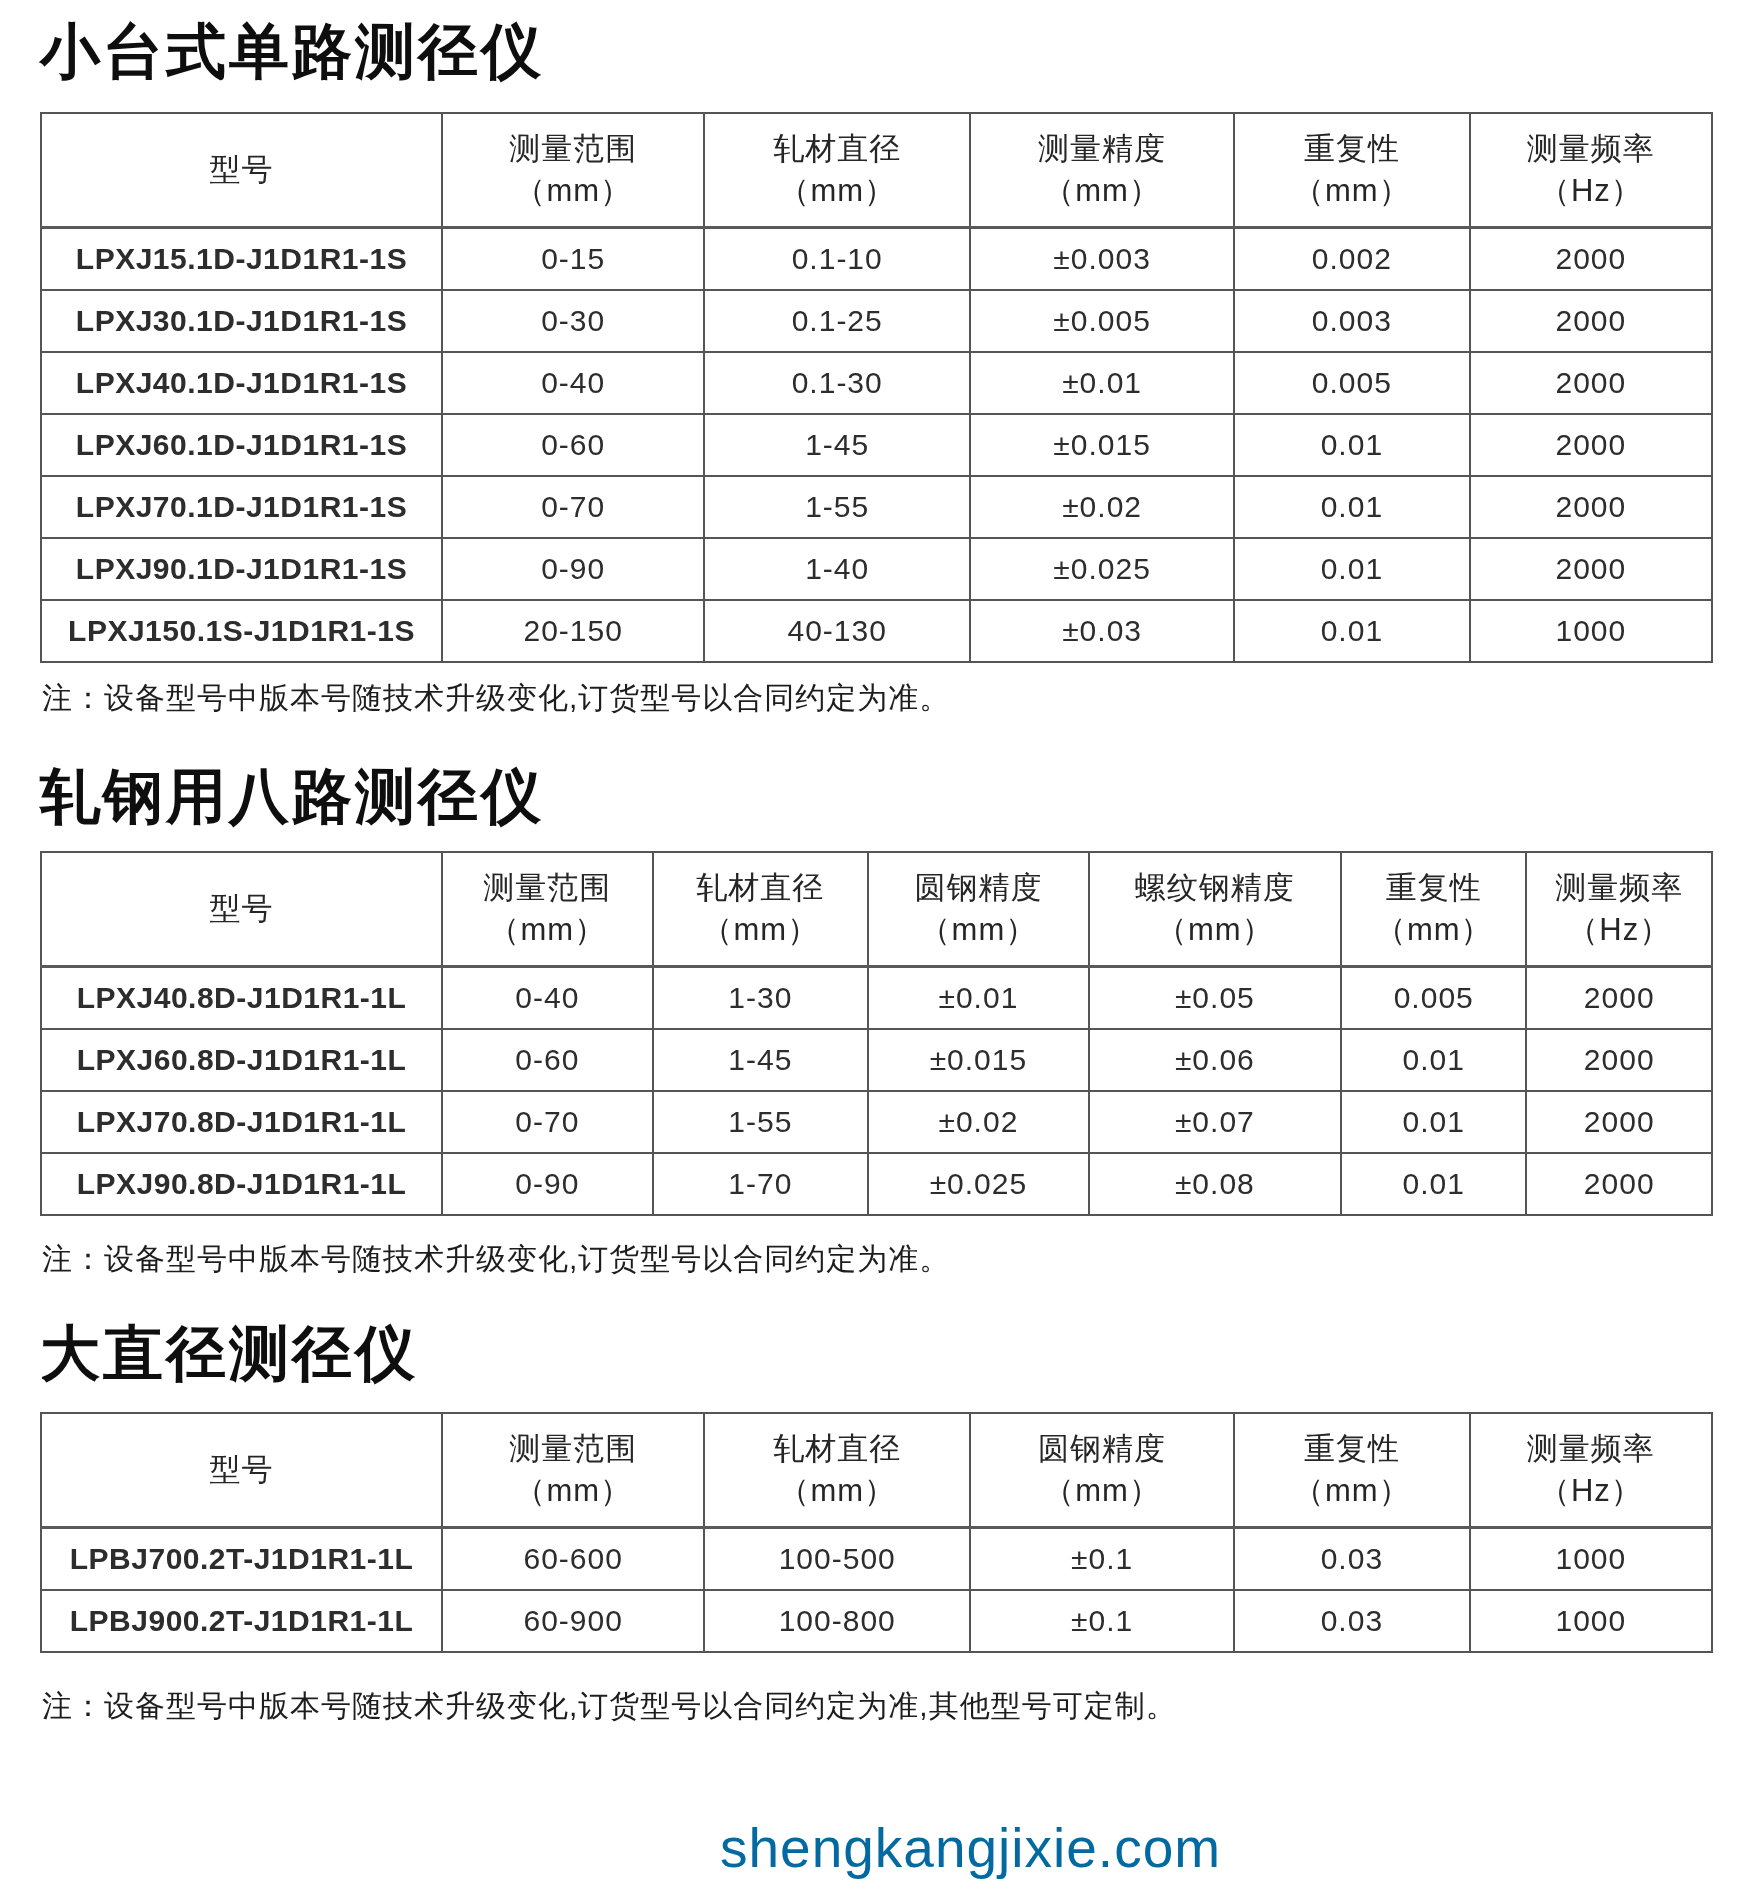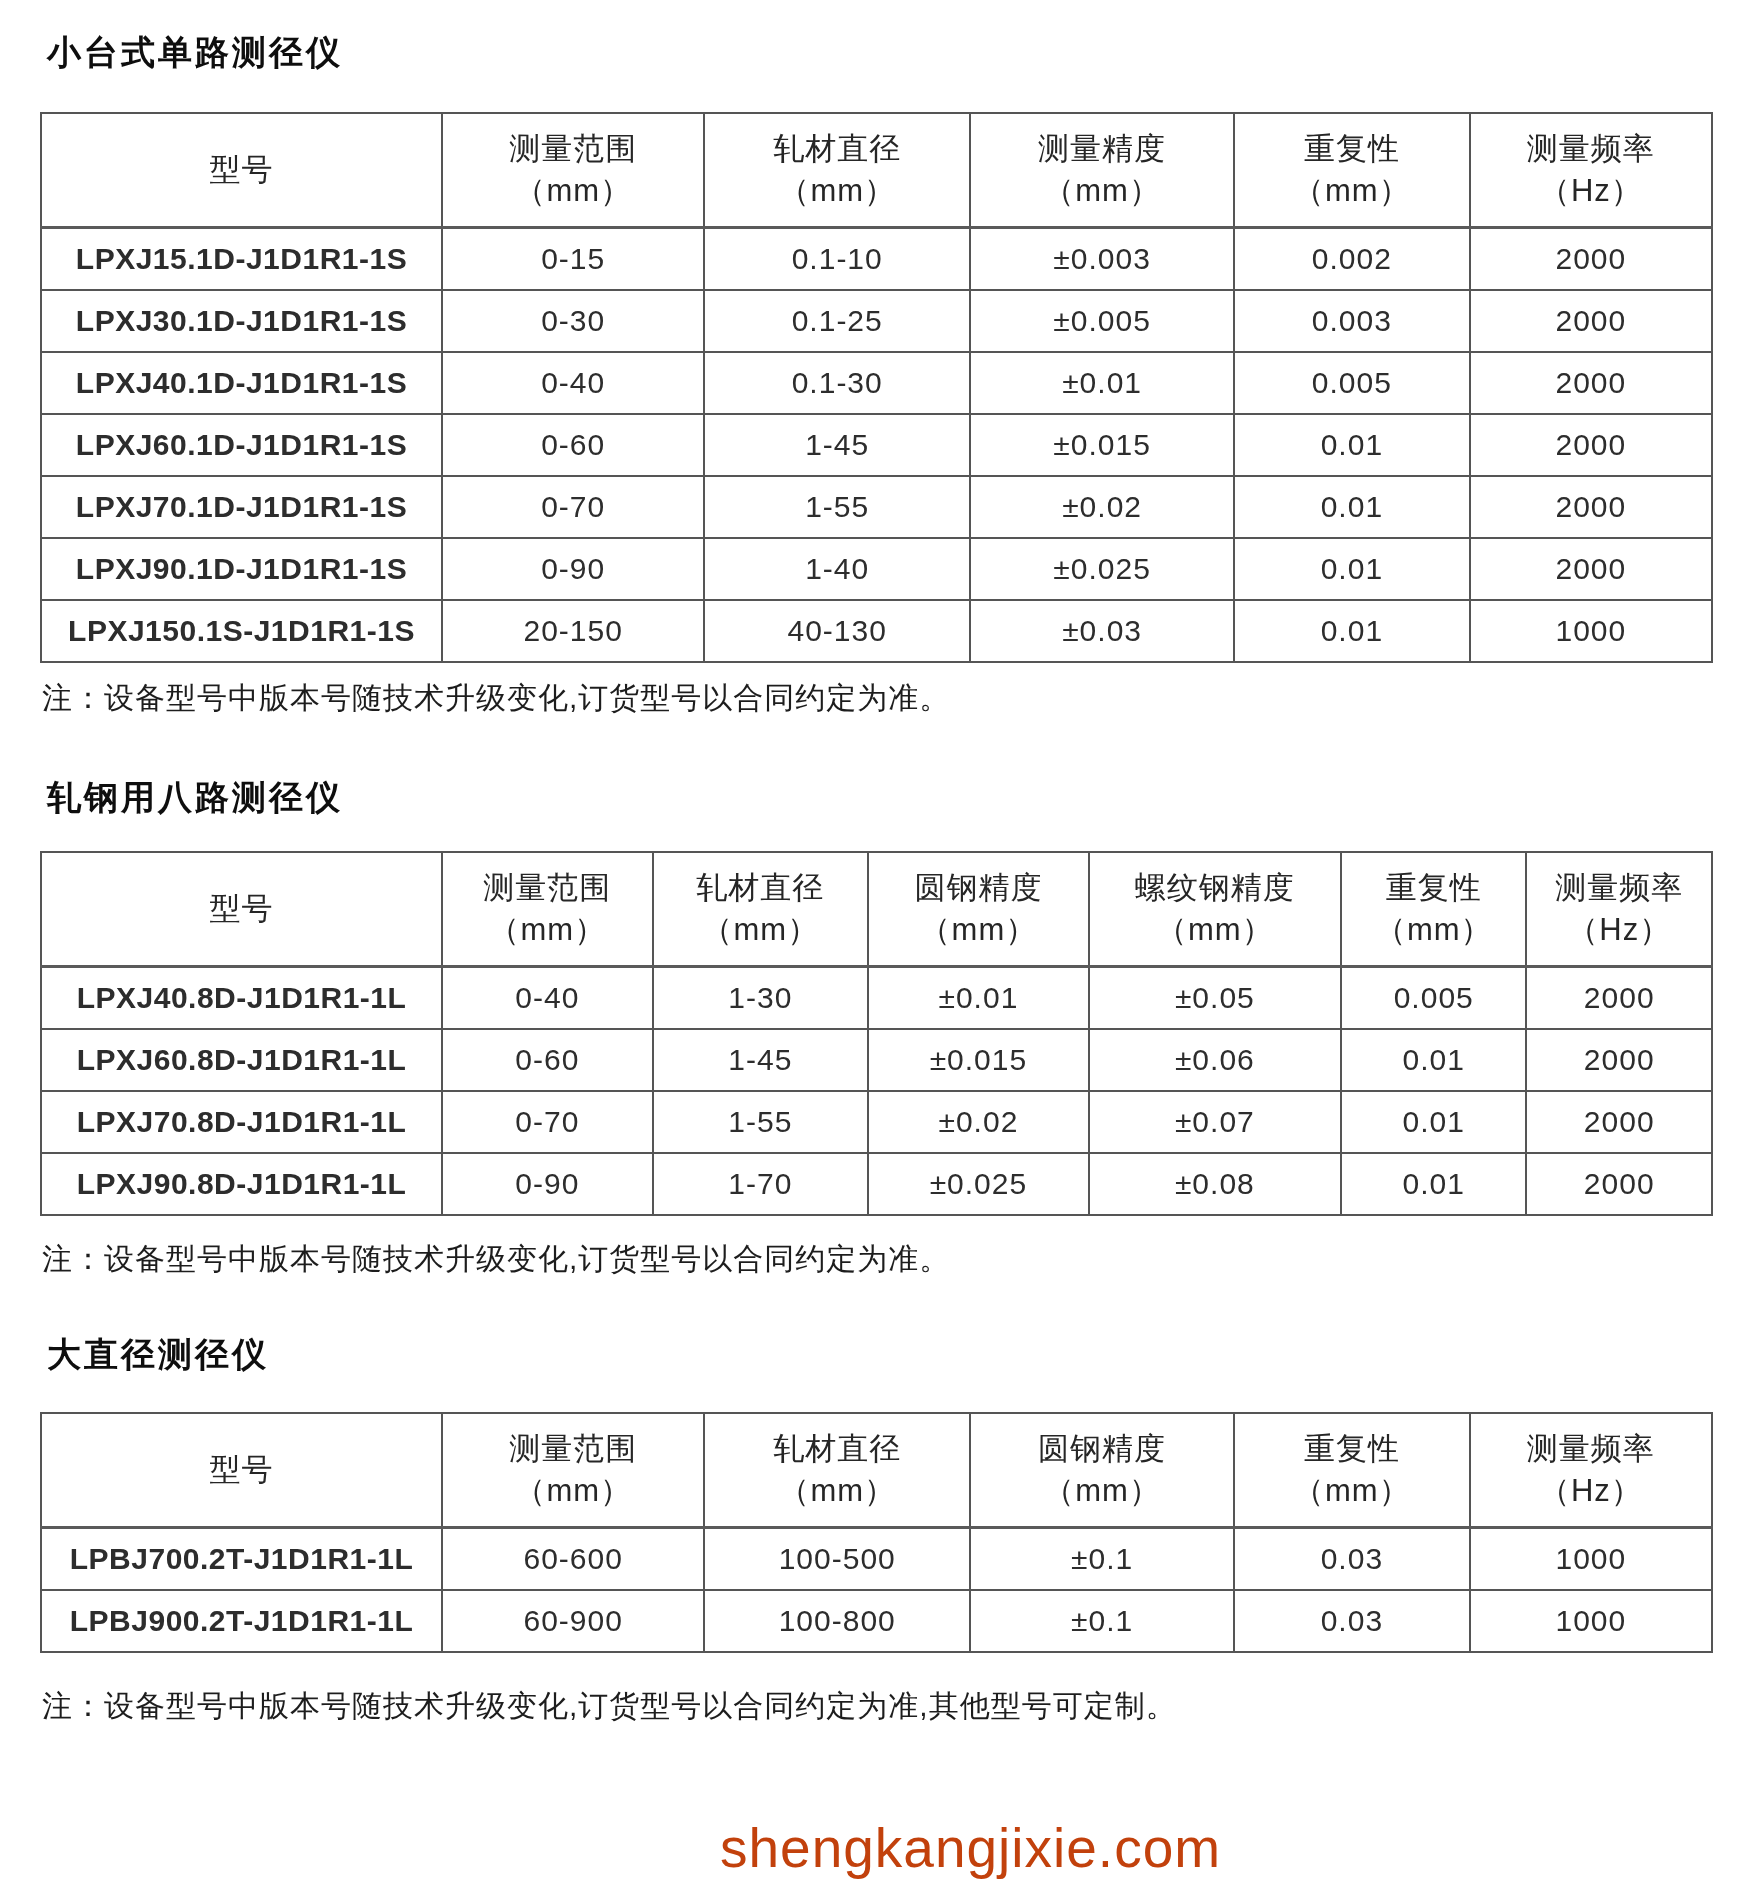--- a/index.html
+++ b/index.html
@@ -7,24 +7,24 @@
     width:1753px; height:1894px;
     background:#ffffff;
     font-family:"Liberation Sans","DejaVu Sans",sans-serif;
     color:#2d2d2d;
     position:relative;
     overflow:hidden;
   }
   .page { padding:0 40px; }
 
   .section-title {
-    font-size:34px;
+    font-size:60px;
     font-weight:700;
     color:#0e0e0e;
-    margin:7px;
+    margin:0;
     letter-spacing:3px;
     line-height:52px;
   }
   section:nth-of-type(1) .section-title { margin-top:26px; }
   section:nth-of-type(2) .section-title { margin-top:54px; }
   section:nth-of-type(3) .section-title { margin-top:50px; }
 
   table.spec-table {
     border-collapse:collapse;
     table-layout:fixed;
@@ -67,21 +67,21 @@
     letter-spacing:1px;
   }
   section:nth-of-type(2) .table-note { margin-top:24px; }
   section:nth-of-type(3) .table-note { margin-top:34px; }
 
   .watermark {
     position:absolute;
     left:720px;
     top:1816px;
     font-size:55px;
-    color:#c2410c;
+    color:#0369a1;
     letter-spacing:1px;
     white-space:nowrap;
   }
 </style>
 </head>
 <body>
 
 <div class="page" data-name="page">
     <section class="spec-section" data-name="spec-section-1">
       <h2 class="section-title" data-name="section-title">小台式单路测径仪</h2>

